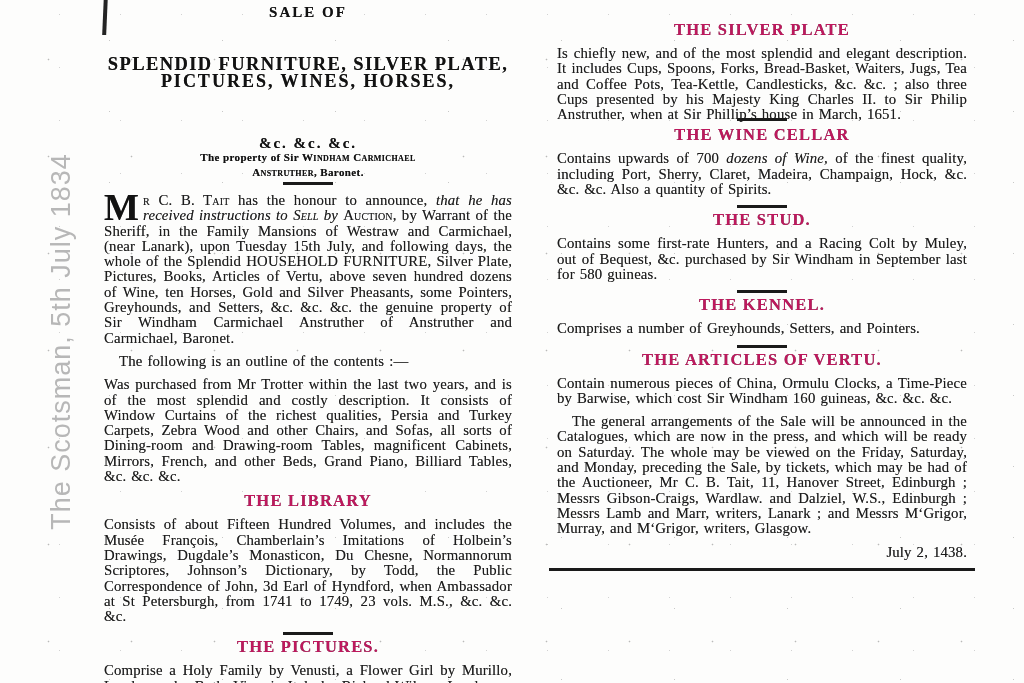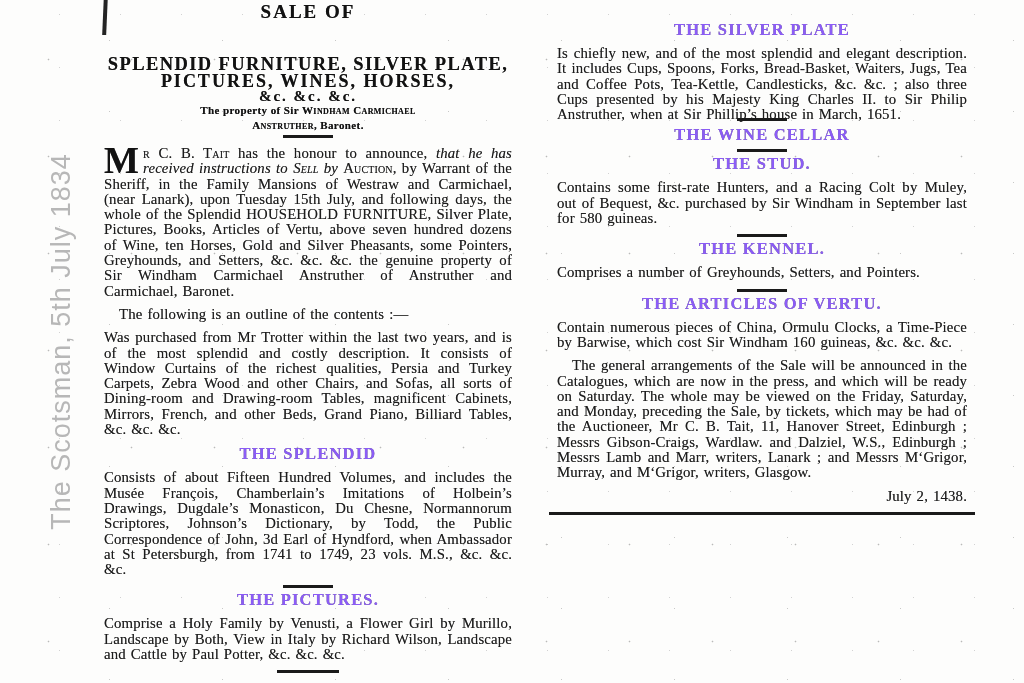--- a/index.html
+++ b/index.html
@@ -41,30 +41,30 @@
 
   .para {
     margin:8px; font-size:14.8px; line-height:15.3px;
     text-align:justify; word-spacing:1.1px; letter-spacing:.15px;
     text-shadow:0 0 .4px rgba(20,20,20,.55);
   }
   .para.indent { text-indent:15px; }
   .para.date-line { text-indent:28px; text-align:right; }
 
   .heading {
-    text-align:center; font-weight:700; color:#8b5cf6;
+    text-align:center; font-weight:700; color:#be185d;
     font-size:16.5px; line-height:17px; letter-spacing:1.2px;
     margin:3px 0 1px; text-shadow:0 0 .5px rgba(10,10,10,.6);
   }
   .mast { text-align:center; font-weight:700; color:#121212;
           text-shadow:0 0 .5px rgba(10,10,10,.6); }
-  .mast1 { font-size:19px;   line-height:16px;   letter-spacing:2px; }
+  .mast1 { font-size:15px;   line-height:16px;   letter-spacing:2px; }
   .mast2 { font-size:18.5px; line-height:16.5px; letter-spacing:1.4px;margin-top:36px; }
   .mast3 { font-size:18px;   line-height:16px;   letter-spacing:2px; }
-  .mast4 { font-size:15px;   line-height:14.5px; letter-spacing:2px; }
+  .mast4 { font-size:15px;   line-height:14.5px; letter-spacing:2px;margin-top:47px; }
   .mast5 { font-size:11px; line-height:14.5px; letter-spacing:.4px; }
 
   .sc { font-variant:small-caps; }
   .i  { font-style:italic; }
 
   .dropcap {
     float:left; font-weight:700; font-size:37px; line-height:27px;
     padding:1px 4px 0 0; color:#121212;
   }
 
@@ -88,32 +88,33 @@
       <div class="mast mast1"><span>SALE OF</span></div>
       <div class="mast mast2"><span>SPLENDID FURNITURE, SILVER PLATE,</span></div>
       <div class="mast mast3"><span>PICTURES, WINES, HORSES,</span></div>
       <div class="mast mast4"><span>&amp;c. &amp;c. &amp;c.</span></div>
       <div class="mast mast5"><span>The property of Sir </span><span class="sc">Windham Carmichael</span></div>
       <div class="mast mast5"><span class="sc">Anstruther</span><span>, Baronet.</span></div>
       <div class="rule rule-short rule-mast"></div>
       <p class="para "><span class="dropcap">M</span><span class="sc">r C. B. Tait</span><span> has the honour to announce, </span><span class="i">that he has received instructions to </span><span class="i sc">Sell</span><span class="i"> by </span><span class="sc">Auction</span><span>, by Warrant of the Sheriff, in the Family Mansions of Westraw and Carmichael, (near Lanark), upon Tuesday 15th July, and following days, the whole of the Splendid HOUSEHOLD FURNITURE, Silver Plate, Pictures, Books, Articles of Vertu, above seven hundred dozens of Wine, ten Horses, Gold and Silver Pheasants, some Pointers, Greyhounds, and Setters, &amp;c. &amp;c. &amp;c. the genuine property of Sir Windham Carmichael Anstruther of Anstruther and Carmichael, Baronet.</span></p>
       <p class="para indent"><span>The following is an outline of the contents :—</span></p>
       <p class="para "><span>Was purchased from Mr Trotter within the last two years, and is of the most splendid and costly description. It consists of Window Curtains of the richest qualities, Persia and Turkey Carpets, Zebra Wood and other Chairs, and Sofas, all sorts of Dining-room and Drawing-room Tables, magnificent Cabinets, Mirrors, French, and other Beds, Grand Piano, Billiard Tables, &amp;c. &amp;c. &amp;c.</span></p>
-      <div class="heading"><span>THE SPLENDID</span></div>
+      <div class="heading"><span>THE LIBRARY</span></div>
       <p class="para "><span>Consists of about Fifteen Hundred Volumes, and includes the Musée François, Chamberlain’s Imitations of Holbein’s Drawings, Dugdale’s Monasticon, Du Chesne, Normannorum Scriptores, Johnson’s Dictionary, by Todd, the Public Correspondence of John, 3d Earl of Hyndford, when Ambassador at St Petersburgh, from 1741 to 1749, 23 vols. M.S., &amp;c. &amp;c. &amp;c.</span></p>
       <div class="rule rule-short rule-sect"></div>
       <div class="heading"><span>THE PICTURES.</span></div>
       <p class="para "><span>Comprise a Holy Family by Venusti, a Flower Girl by Murillo, Landscape by Both, View in Italy by Richard Wilson, Landscape and Cattle by Paul Potter, &amp;c. &amp;c. &amp;c.</span></p>
       <div class="rule rule-partial"></div>
     </div>
   <div class="col col-right" id="col-right">
       <div class="heading"><span>THE SILVER PLATE</span></div>
       <p class="para "><span>Is chiefly new, and of the most splendid and elegant description. It includes Cups, Spoons, Forks, Bread-Basket, Waiters, Jugs, Tea and Coffee Pots, Tea-Kettle, Candlesticks, &amp;c. &amp;c. ; also three Cups presented by his Majesty King Charles II. to Sir Philip Anstruther, when at Sir Phillip’s house in March, 1651.</span></p>
       <div class="rule rule-short rule-inline"></div>
       <div class="heading"><span>THE WINE CELLAR</span></div>
+      <p class="para "><span>Contains upwards of 700 </span><span class="i">dozens of Wine,</span><span> of the finest quality, including Port, Sherry, Claret, Madeira, Champaign, Hock, &amp;c. &amp;c. &amp;c. Also a quantity of Spirits.</span></p>
       <div class="rule rule-short rule-sect"></div>
       <div class="heading"><span>THE STUD.</span></div>
       <p class="para "><span>Contains some first-rate Hunters, and a Racing Colt by Muley, out of Bequest, &amp;c. purchased by Sir Windham in September last for 580 guineas.</span></p>
       <div class="rule rule-short rule-sect"></div>
       <div class="heading"><span>THE KENNEL.</span></div>
       <p class="para "><span>Comprises a number of Greyhounds, Setters, and Pointers.</span></p>
       <div class="rule rule-short rule-sect"></div>
       <div class="heading"><span>THE ARTICLES OF VERTU.</span></div>
       <p class="para "><span>Contain numerous pieces of China, Ormulu Clocks, a Time-Piece by Barwise, which cost Sir Windham 160 guineas, &amp;c. &amp;c. &amp;c.</span></p>
       <p class="para indent"><span>The general arrangements of the Sale will be announced in the Catalogues, which are now in the press, and which will be ready on Saturday. The whole may be viewed on the Friday, Saturday, and Monday, preceding the Sale, by tickets, which may be had of the Auctioneer, Mr C. B. Tait, 11, Hanover Street, Edinburgh ; Messrs Gibson-Craigs, Wardlaw. and Dalziel, W.S., Edinburgh ; Messrs Lamb and Marr, writers, Lanark ; and Messrs M‘Grigor, Murray, and M‘Grigor, writers, Glasgow.</span></p>

